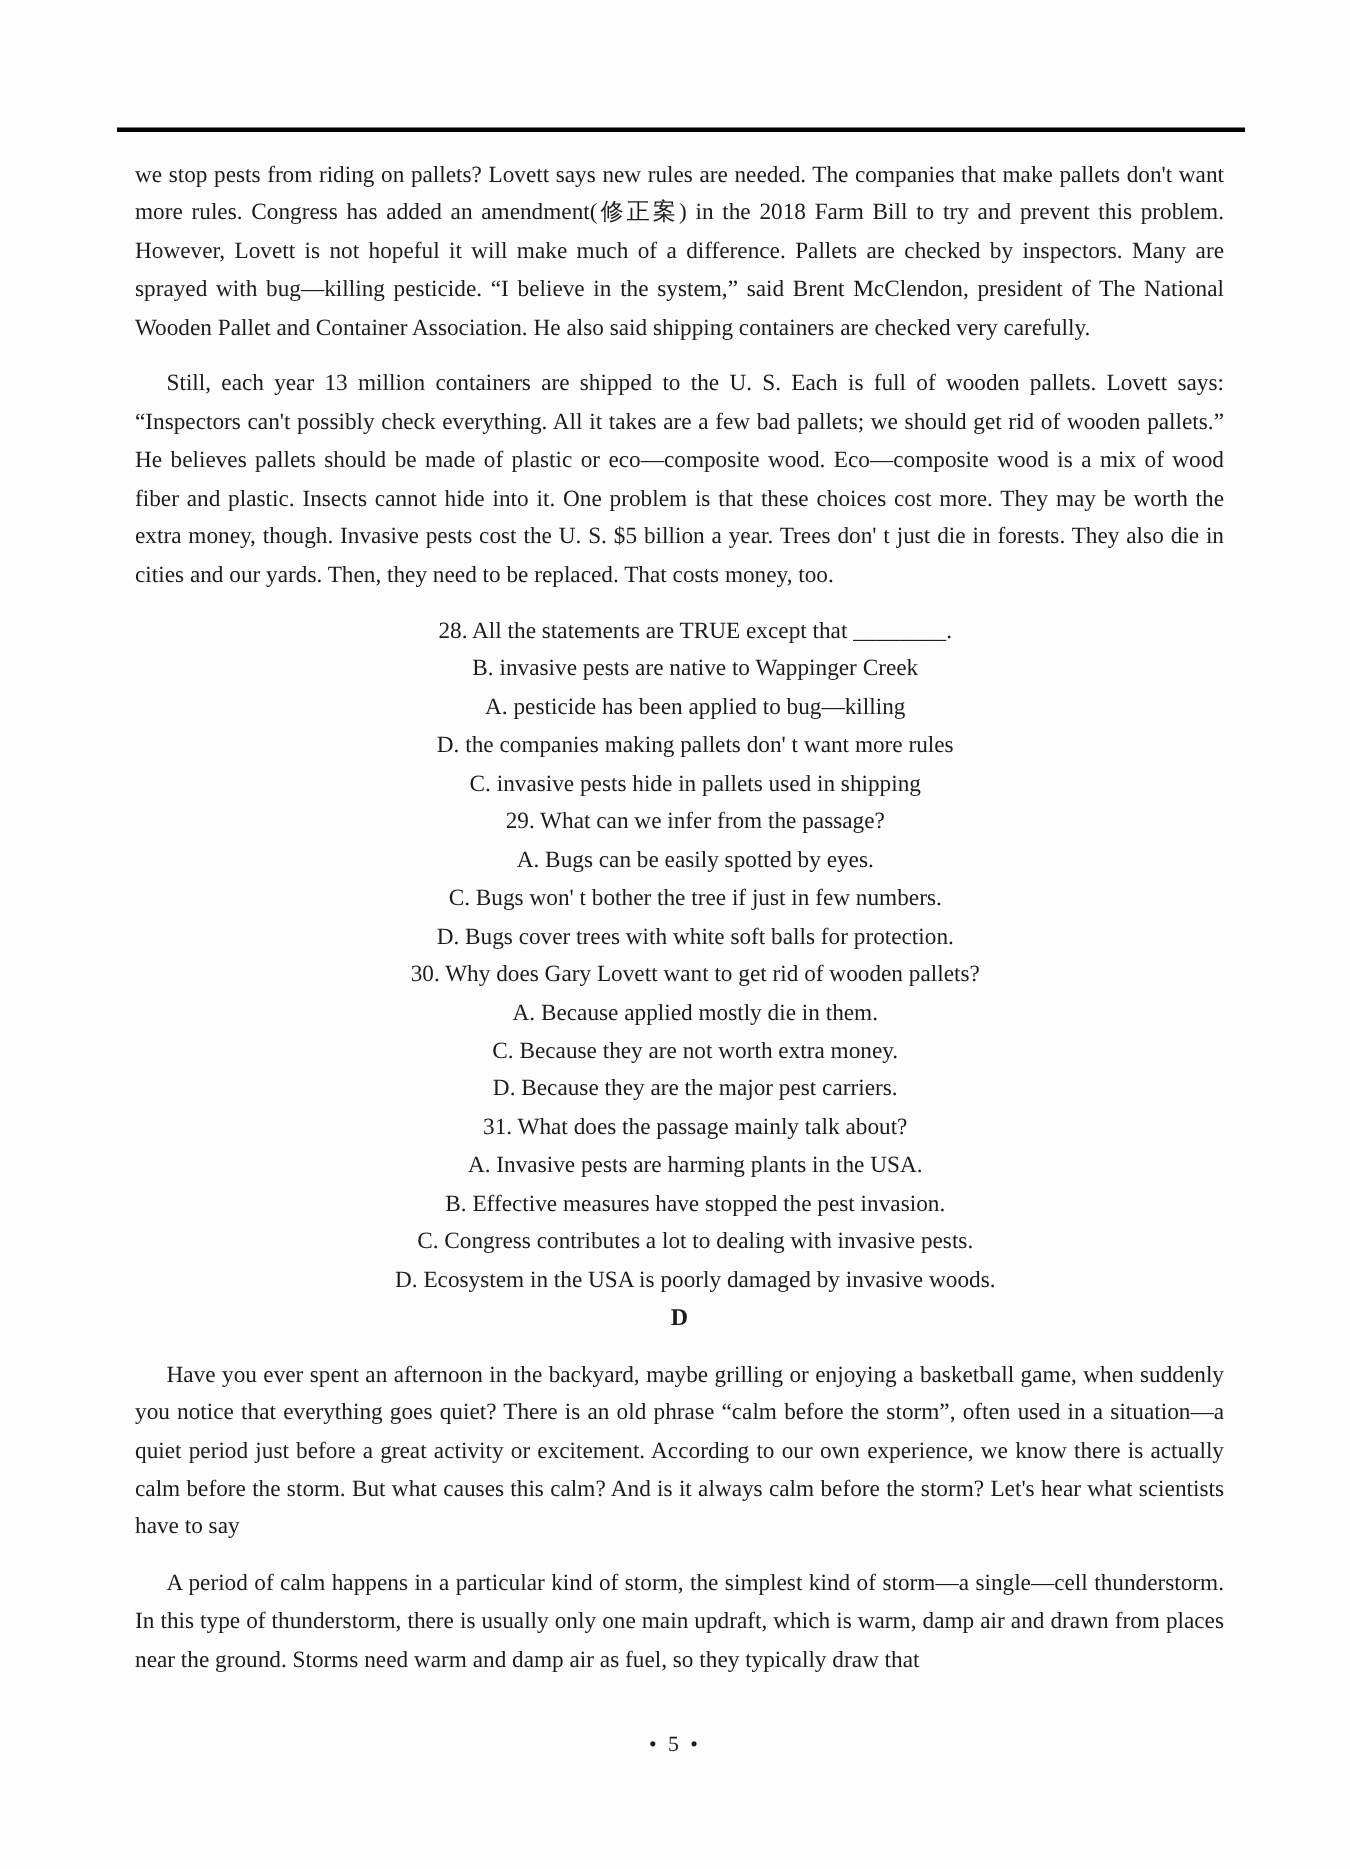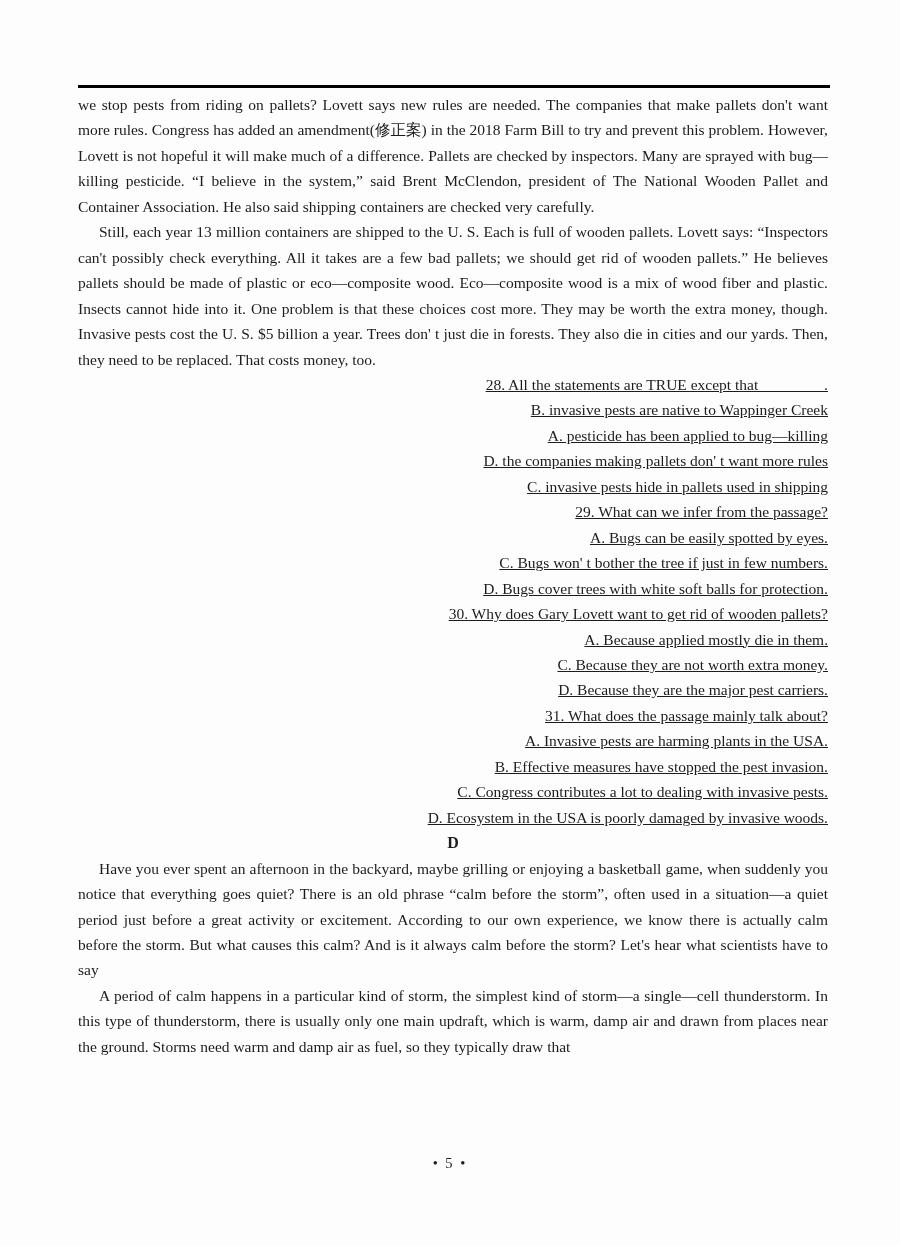--- a/index.html
+++ b/index.html
@@ -26,30 +26,29 @@
     background: #000000;
   }
   .content {
     position: absolute;
     left: 78px;
     top: 92px;
     width: 750px;
     line-height: 25.45px;
   }
   .para {
-    margin: 0;
+    margin: 12px;
     text-align: justify;
   }
   .para.indent {
     text-indent: 21px;
   }
   .qline {
     padding-left: 21px;
-    text-align: right;
-    text-decoration: underline;
+    text-align: center;
   }
   .section-label {
     text-align: center;
     font-weight: bold;
     font-size: 16px;
   }
   .footer {
     position: absolute;
     left: 0;
     top: 1155px;

